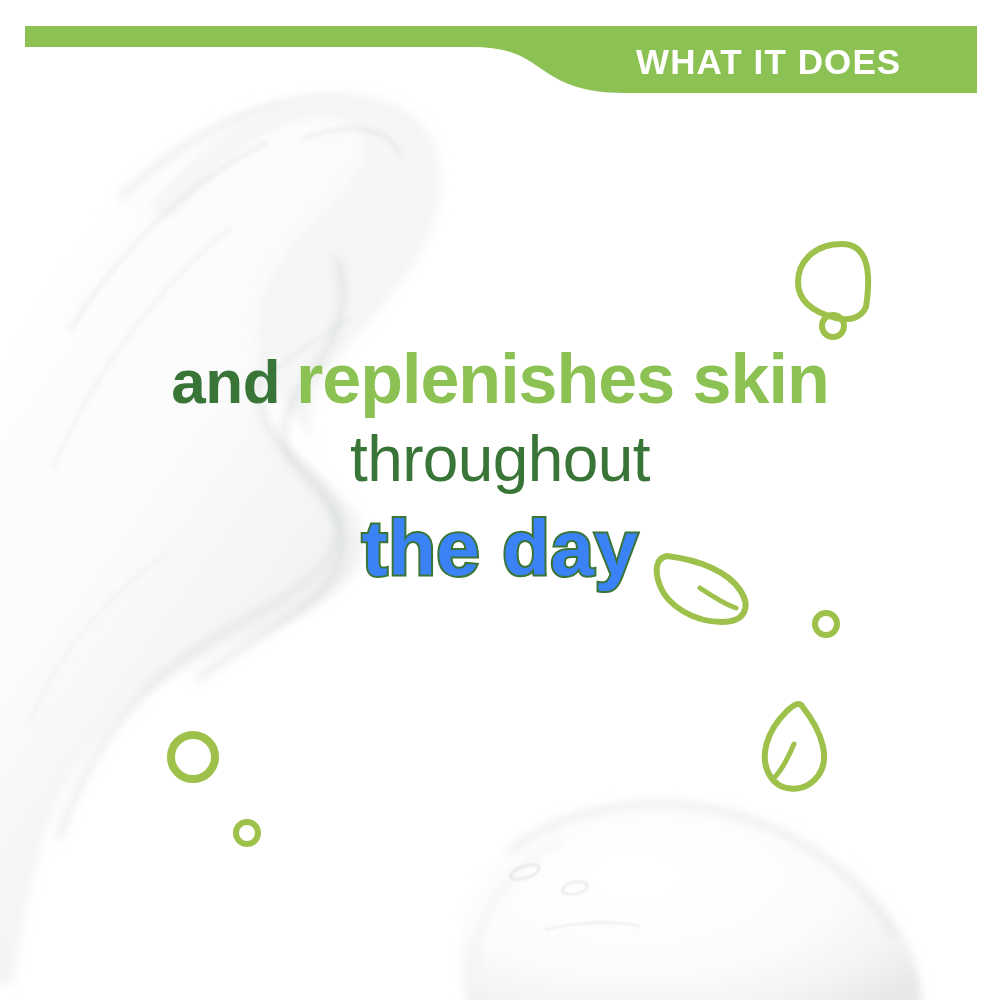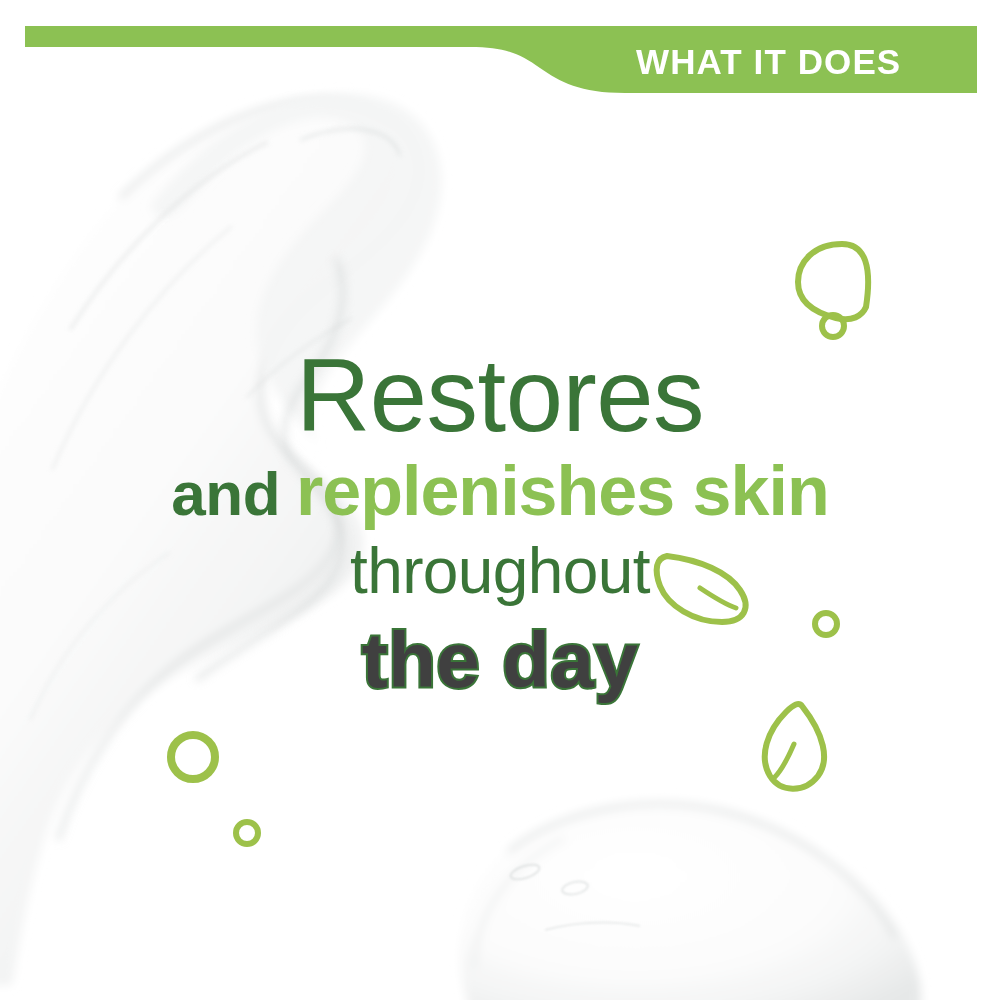--- a/index.html
+++ b/index.html
@@ -55,21 +55,21 @@
   .word-replenishes {
     font-size:70px; font-weight:bold; color:#8CC153;
     letter-spacing:-1px; margin-left:16px;
   }
   .line-3 {
     font-size:64px; font-weight:500; color:#3A7538;
     letter-spacing:-0.6px; line-height:82px; height:82px;text-align:center;
   }
   .line-4 {
     font-size:78px; font-weight:bold;
-    color:#404040;
+    color:#3b82f6;
     -webkit-text-stroke:4px #3A7538;
     paint-order:stroke fill;
     letter-spacing:0.5px;
     line-height:96px; height:96px;
   }
 </style>
 </head>
 <body>
 
 <div id="stage">
@@ -219,21 +219,20 @@
                C 794 704, 799 702, 802 706 Z" fill="none" stroke="#9DC14A" stroke-width="6" stroke-linecap="round" stroke-linejoin="round"></path>
       <path d="M 794 744 C 788 758, 782 770, 774 778" fill="none" stroke="#9DC14A" stroke-width="5" stroke-linecap="round"></path>
     </g>
 
     <circle cx="193" cy="757" r="22" fill="none" stroke="#9DC14A" stroke-width="8"></circle>
     <circle cx="247" cy="833" r="11" fill="none" stroke="#9DC14A" stroke-width="6"></circle>
   </svg>
 
   <div class="headline">
 
-    <div class="line line-1">Restores</div>
 
     <div class="line line-2">
       <span class="word-and">and</span><span class="word-replenishes">replenishes skin</span>
     </div>
 
     <div class="line line-3">throughout</div>
 
     <div class="line line-4">the day</div>
   </div>
 

